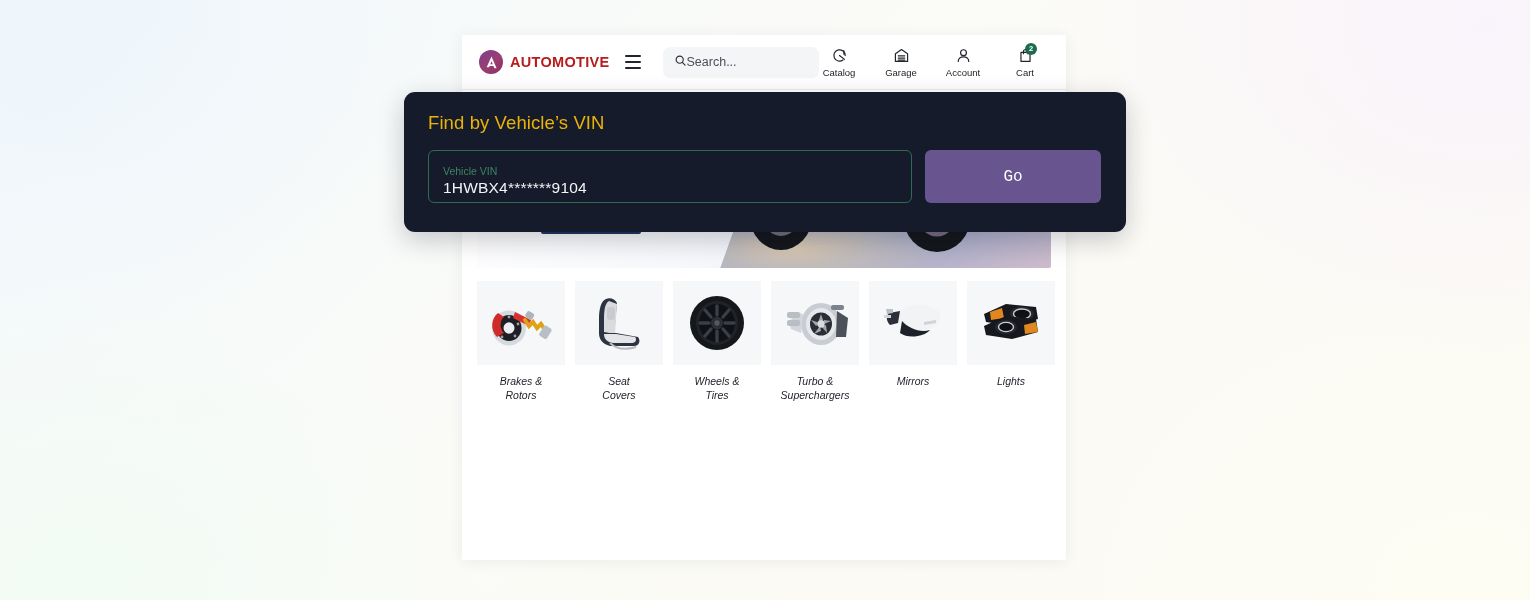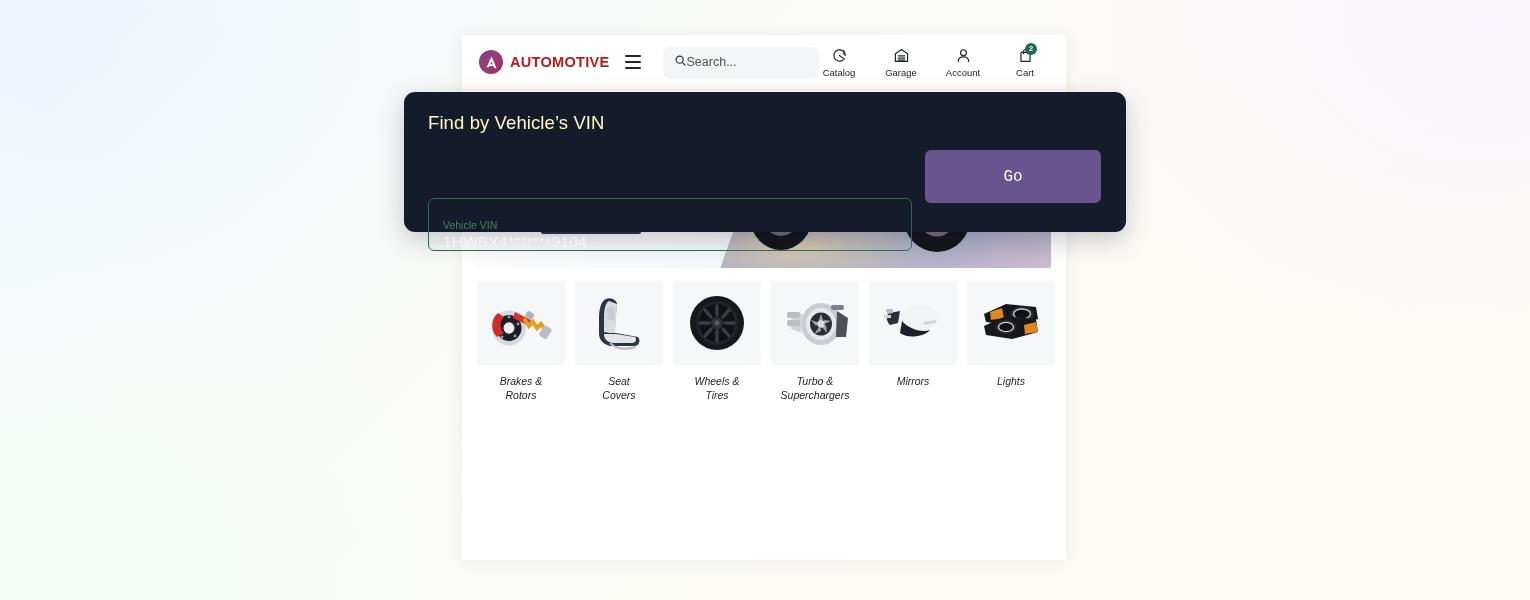--- a/index.html
+++ b/index.html
@@ -250,39 +250,38 @@
     top: 92px;
     width: 722px;
     height: 140px;
     background: #151b2b;
     border-radius: 11px;
     box-shadow: 0 8px 26px rgba(12, 18, 34, 0.22);
     padding: 20px 24px;
     z-index: 20;
   }
   .vin-title {
-    color: #fef9c3;
+    color: #eab308;
     font-size: 18.5px;
     font-weight: 400;
     letter-spacing: 0.1px;
     margin-bottom: 16px;
   }
   .vin-row {
     display: flex;
     align-items: stretch;
     gap: 13px;
   }
   .vin-field {
     width: 484px;
     height: 53px;
     border: 1px solid #2f6b52;
     border-radius: 6px;
     background: transparent;
-    padding: 20px 14px 0 14px;
-    margin-top: 48px;
+    padding: 14px 14px 0 14px;
   }
   .vin-field-label {
     color: #3f8462;
     font-size: 10.5px;
     line-height: 1.2;
     margin-bottom: 1px;
   }
   .vin-field-value {
     border: 0;
     outline: 0;

